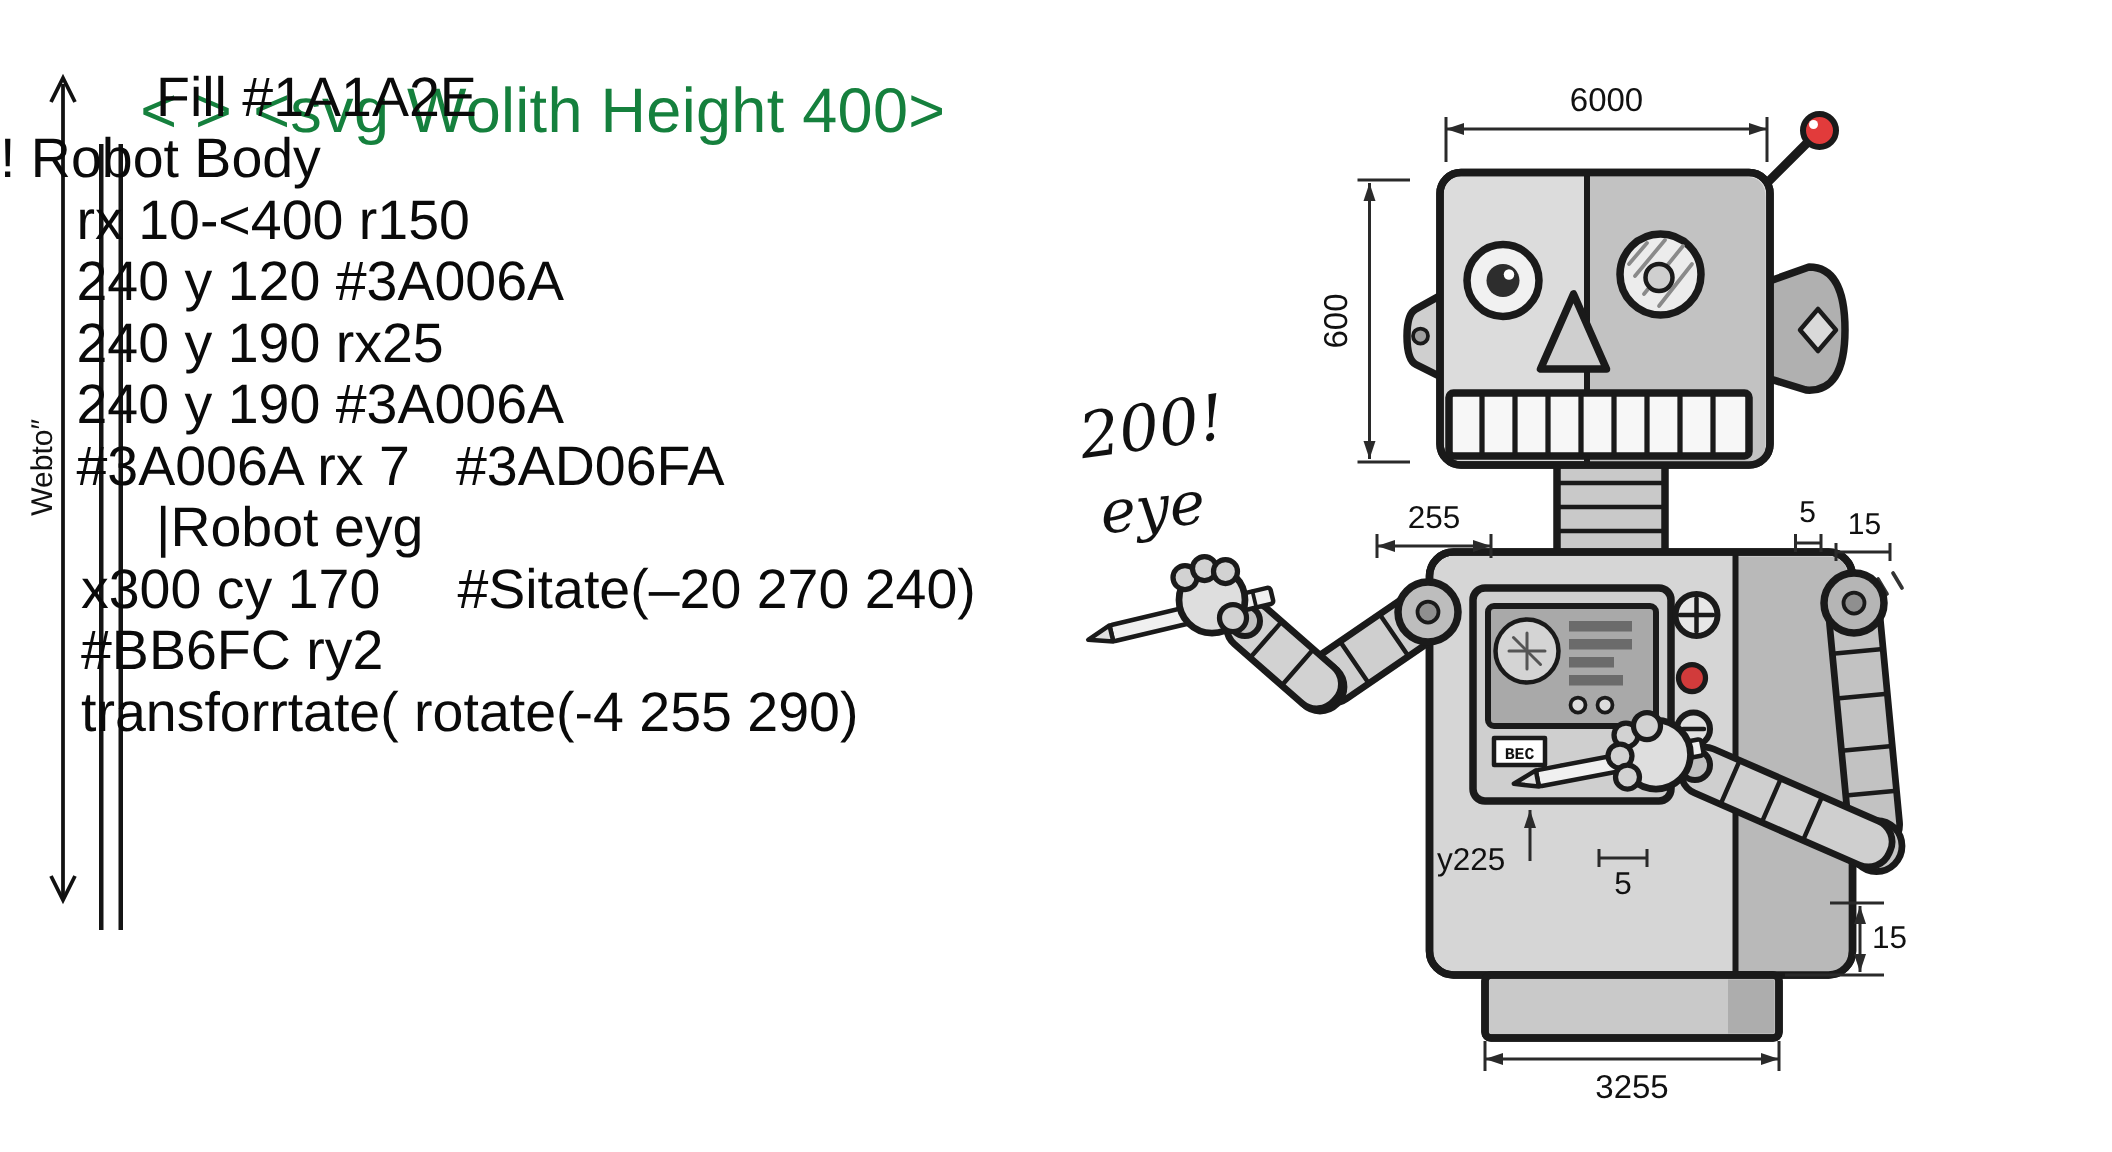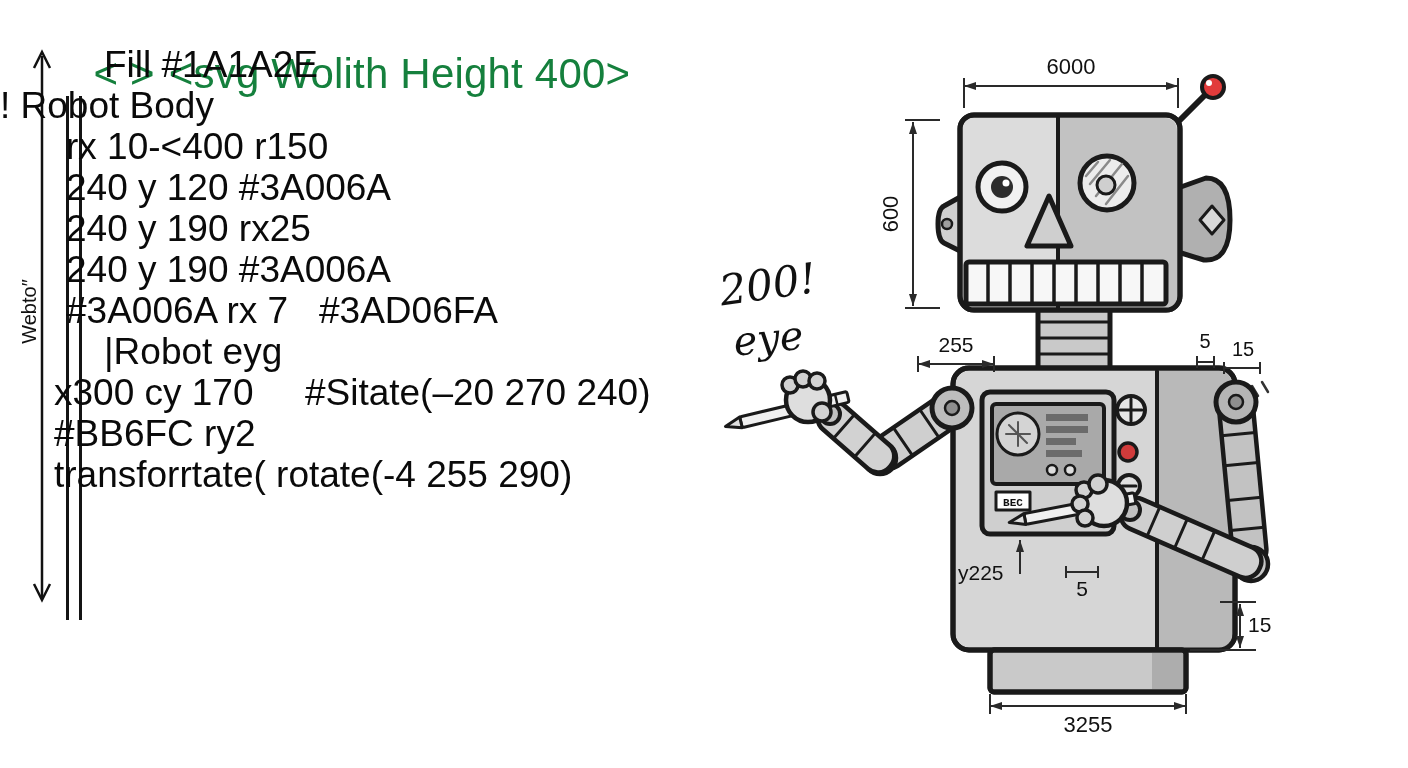--- a/index.html
+++ b/index.html
@@ -13,21 +13,21 @@
   .code-panel{position:absolute;left:0;top:0;width:680px;height:768px;}
   .code-header{
     position:absolute;left:46px;top:2px;font-size:42px;letter-spacing:.2px;
     white-space:pre;color:#15803d;
   }
   .code-header .chev{margin-right:14px;}
   .code-lines{position:absolute;left:0;top:44px;width:660px;}
   .cl{height:41px;line-height:41px;font-size:37px;white-space:pre;color:#0a0a0a;}
   .i0{}
   .ia{padding-left:104px;}
-  .ib{padding-left:66px;}
+  .ib{padding-left:51px;}
   .ic{padding-left:54px;}
   .guide{position:absolute;width:3px;background:#141414;top:96px;height:524px;}
   .g1{left:66px;} .g2{left:79px;}
   .gutter-svg{position:absolute;left:18px;top:40px;}
   .side-label{
     position:absolute;left:-16px;top:300px;width:90px;text-align:center;
     font-size:20px;color:#111;transform:rotate(-90deg);
   }
   
   .robot-svg{position:absolute;left:700px;top:0;}

